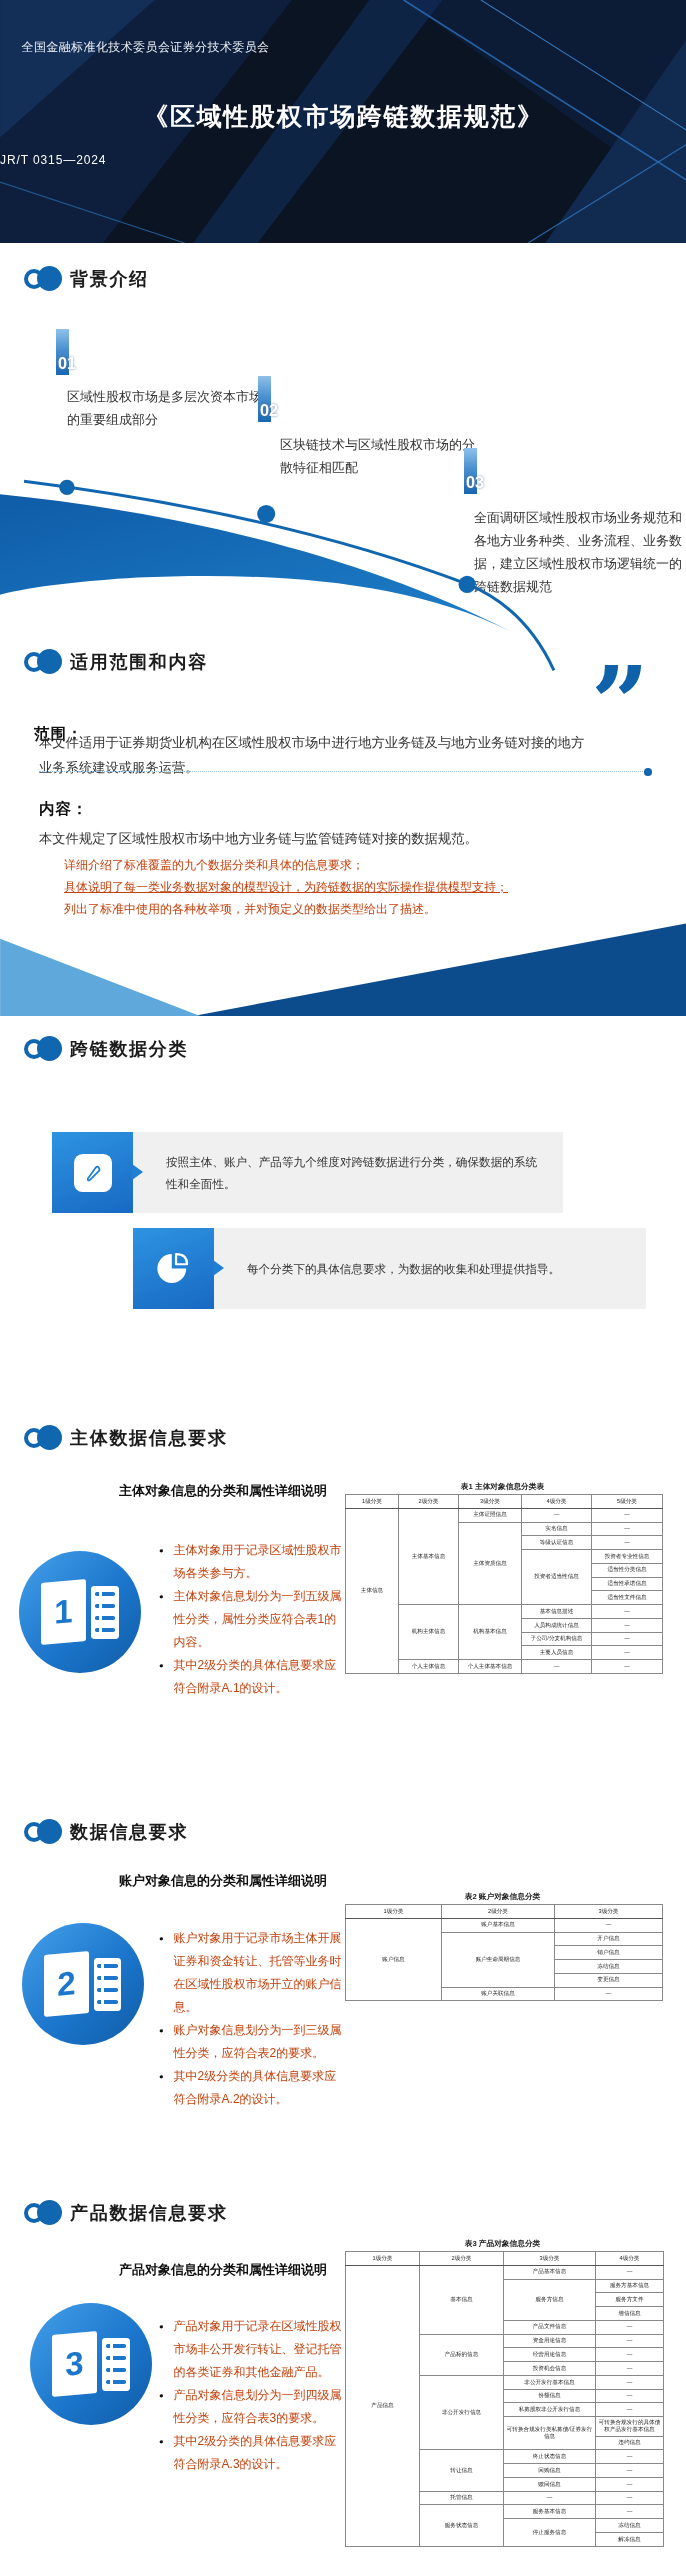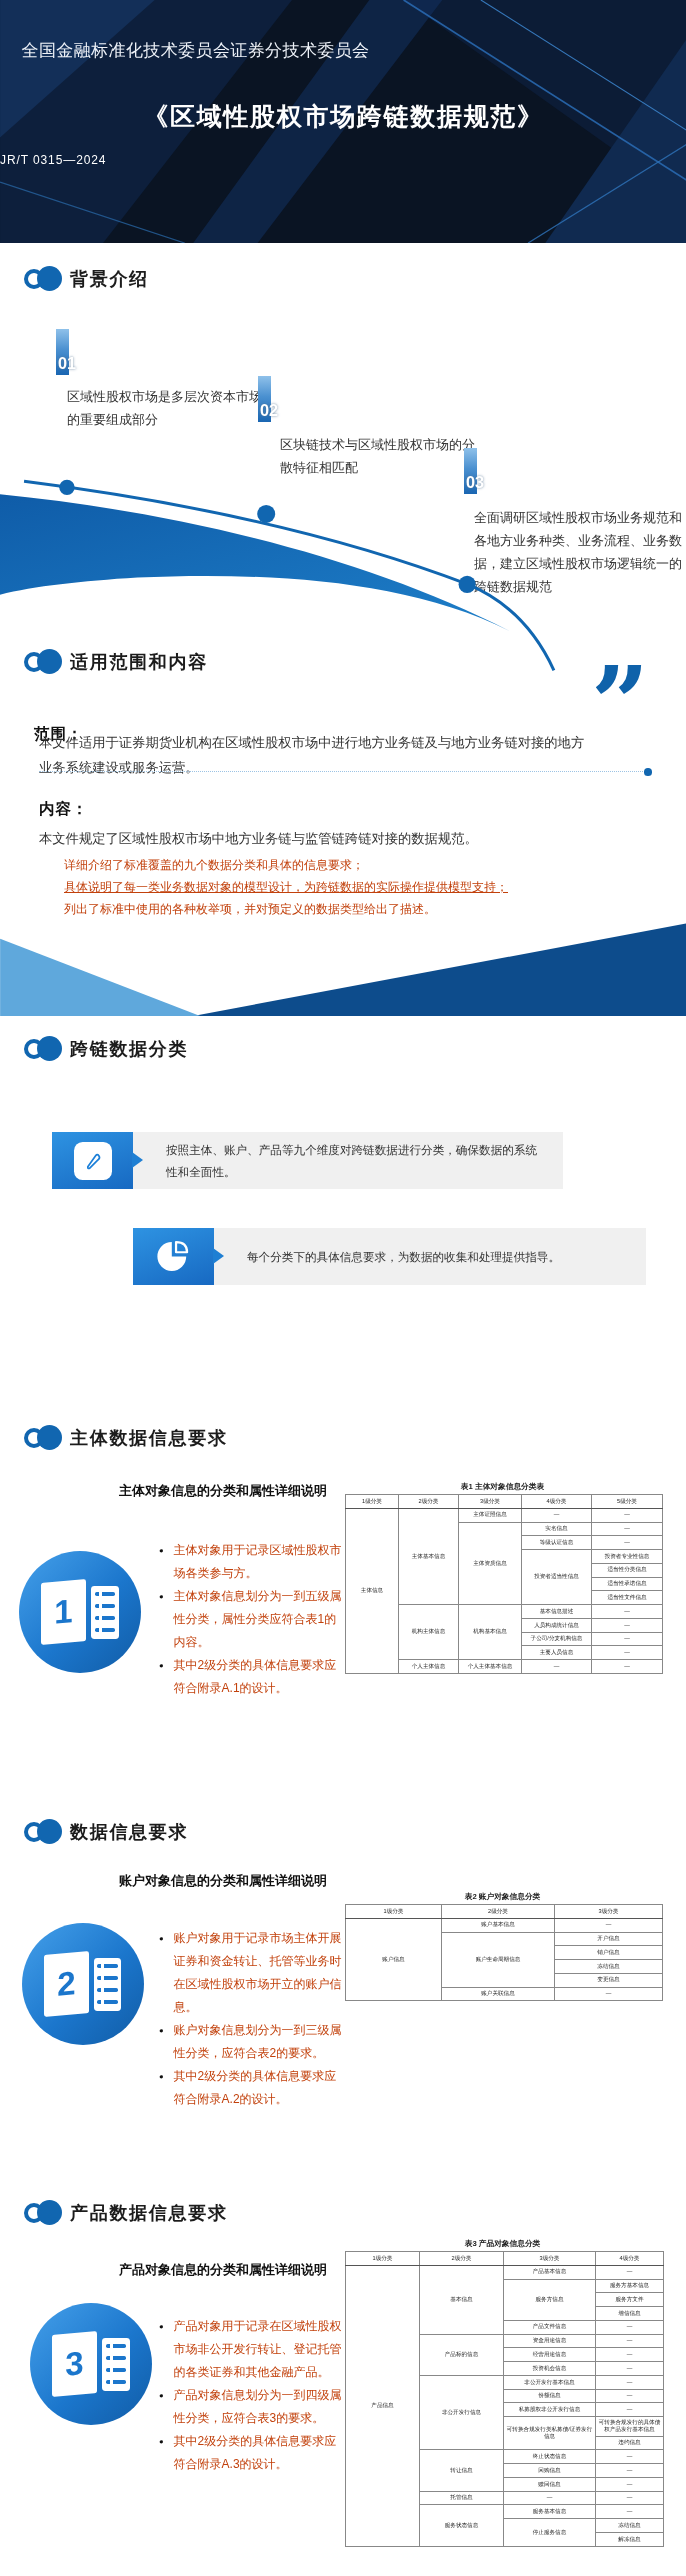--- a/index.html
+++ b/index.html
@@ -2,21 +2,21 @@
 <html style="font-size:13.7px"><head>
 <meta charset="utf-8">
 <style>
   html,body{margin:0;padding:0;background:#e9e9e9;}
   #page{position:relative;width:687px;height:2576px;background:#fff;margin:0 auto;
         font-family:"Liberation Sans",sans-serif;overflow:hidden;color:#222;}
   .abs{position:absolute;}
 
   
   .banner{left:0;top:0;width:687px;height:243px;background:#0a1423;overflow:hidden;}
-  .banner-org{left:21.5px;top:39px;font-size:17px;color:#eef2f8;letter-spacing:0.4px;font-family:Liberation Mono, monospace;}
+  .banner-org{left:21.5px;top:39px;font-size:12px;color:#eef2f8;letter-spacing:0.4px;font-family:Liberation Mono, monospace;}
   .banner-title{left:0;top:100px;width:687px;text-align:center;font-size:25px;font-weight:bold;
                 color:#fff;letter-spacing:1.7px;}
   .banner-code{left:0;top:153px;width:544px;text-align:left;font-size:12px;color:#fff;letter-spacing:0.9px;}
 
   
   .sec-head{display:flex;align-items:center;gap:8px;left:24px;}
   .dot-icon{position:relative;width:38px;height:26px;flex:none;}
   .dot-icon .ring{position:absolute;left:0;top:2.6px;width:12px;height:12px;border:4.3px solid #1166b0;border-radius:50%;}
   .dot-icon .ball{position:absolute;left:13px;top:0;width:25px;height:25px;background:#1166b0;border-radius:50%;}
   .sec-head .lbl{font-size:18px;font-weight:bold;color:#1c1c1c;letter-spacing:1.7px;}
@@ -27,21 +27,21 @@
   .bg-item-text{font-size:13px;color:#333;line-height:23px;margin-top:7px;}
 
   
   .para-label{font-size:15.5px;font-weight:bold;color:#111;letter-spacing:0.9px;}
   .para-text{font-size:13.3px;color:#333;line-height:25px;}
   .quote{font-family:"DejaVu Serif",serif;font-size:101px;line-height:77px;color:#0f62aa;font-weight:bold;}
   .divider{border-top:1.7px dotted #9cc3e4;}
   .divider-dot{width:7.7px;height:7.7px;border-radius:50%;background:#1166b0;}
 
   
-  .card{display:flex;height:57px;}
+  .card{display:flex;height:81px;}
   .card-ic{position:relative;width:81px;flex:none;background:linear-gradient(160deg,#2e93e2 0%,#1769c2 100%);
            display:flex;align-items:center;justify-content:center;z-index:2;}
   .card-ic::after{content:'';position:absolute;right:-10.3px;top:50%;margin-top:-8.6px;
            border-left:11px solid #1f7fd3;border-top:8.6px solid transparent;border-bottom:8.6px solid transparent;}
   .card-body{flex:1;background:#f0f0f0;display:flex;align-items:center;padding:0 24px 0 33px;
            font-size:11.6px;color:#333;line-height:21.5px;}
   .pencil-box{width:38px;height:38px;background:#fff;border-radius:8.6px;display:flex;align-items:center;justify-content:center;}
 
   
   .sub-title{font-size:13px;font-weight:bold;color:#111;text-align:center;}

